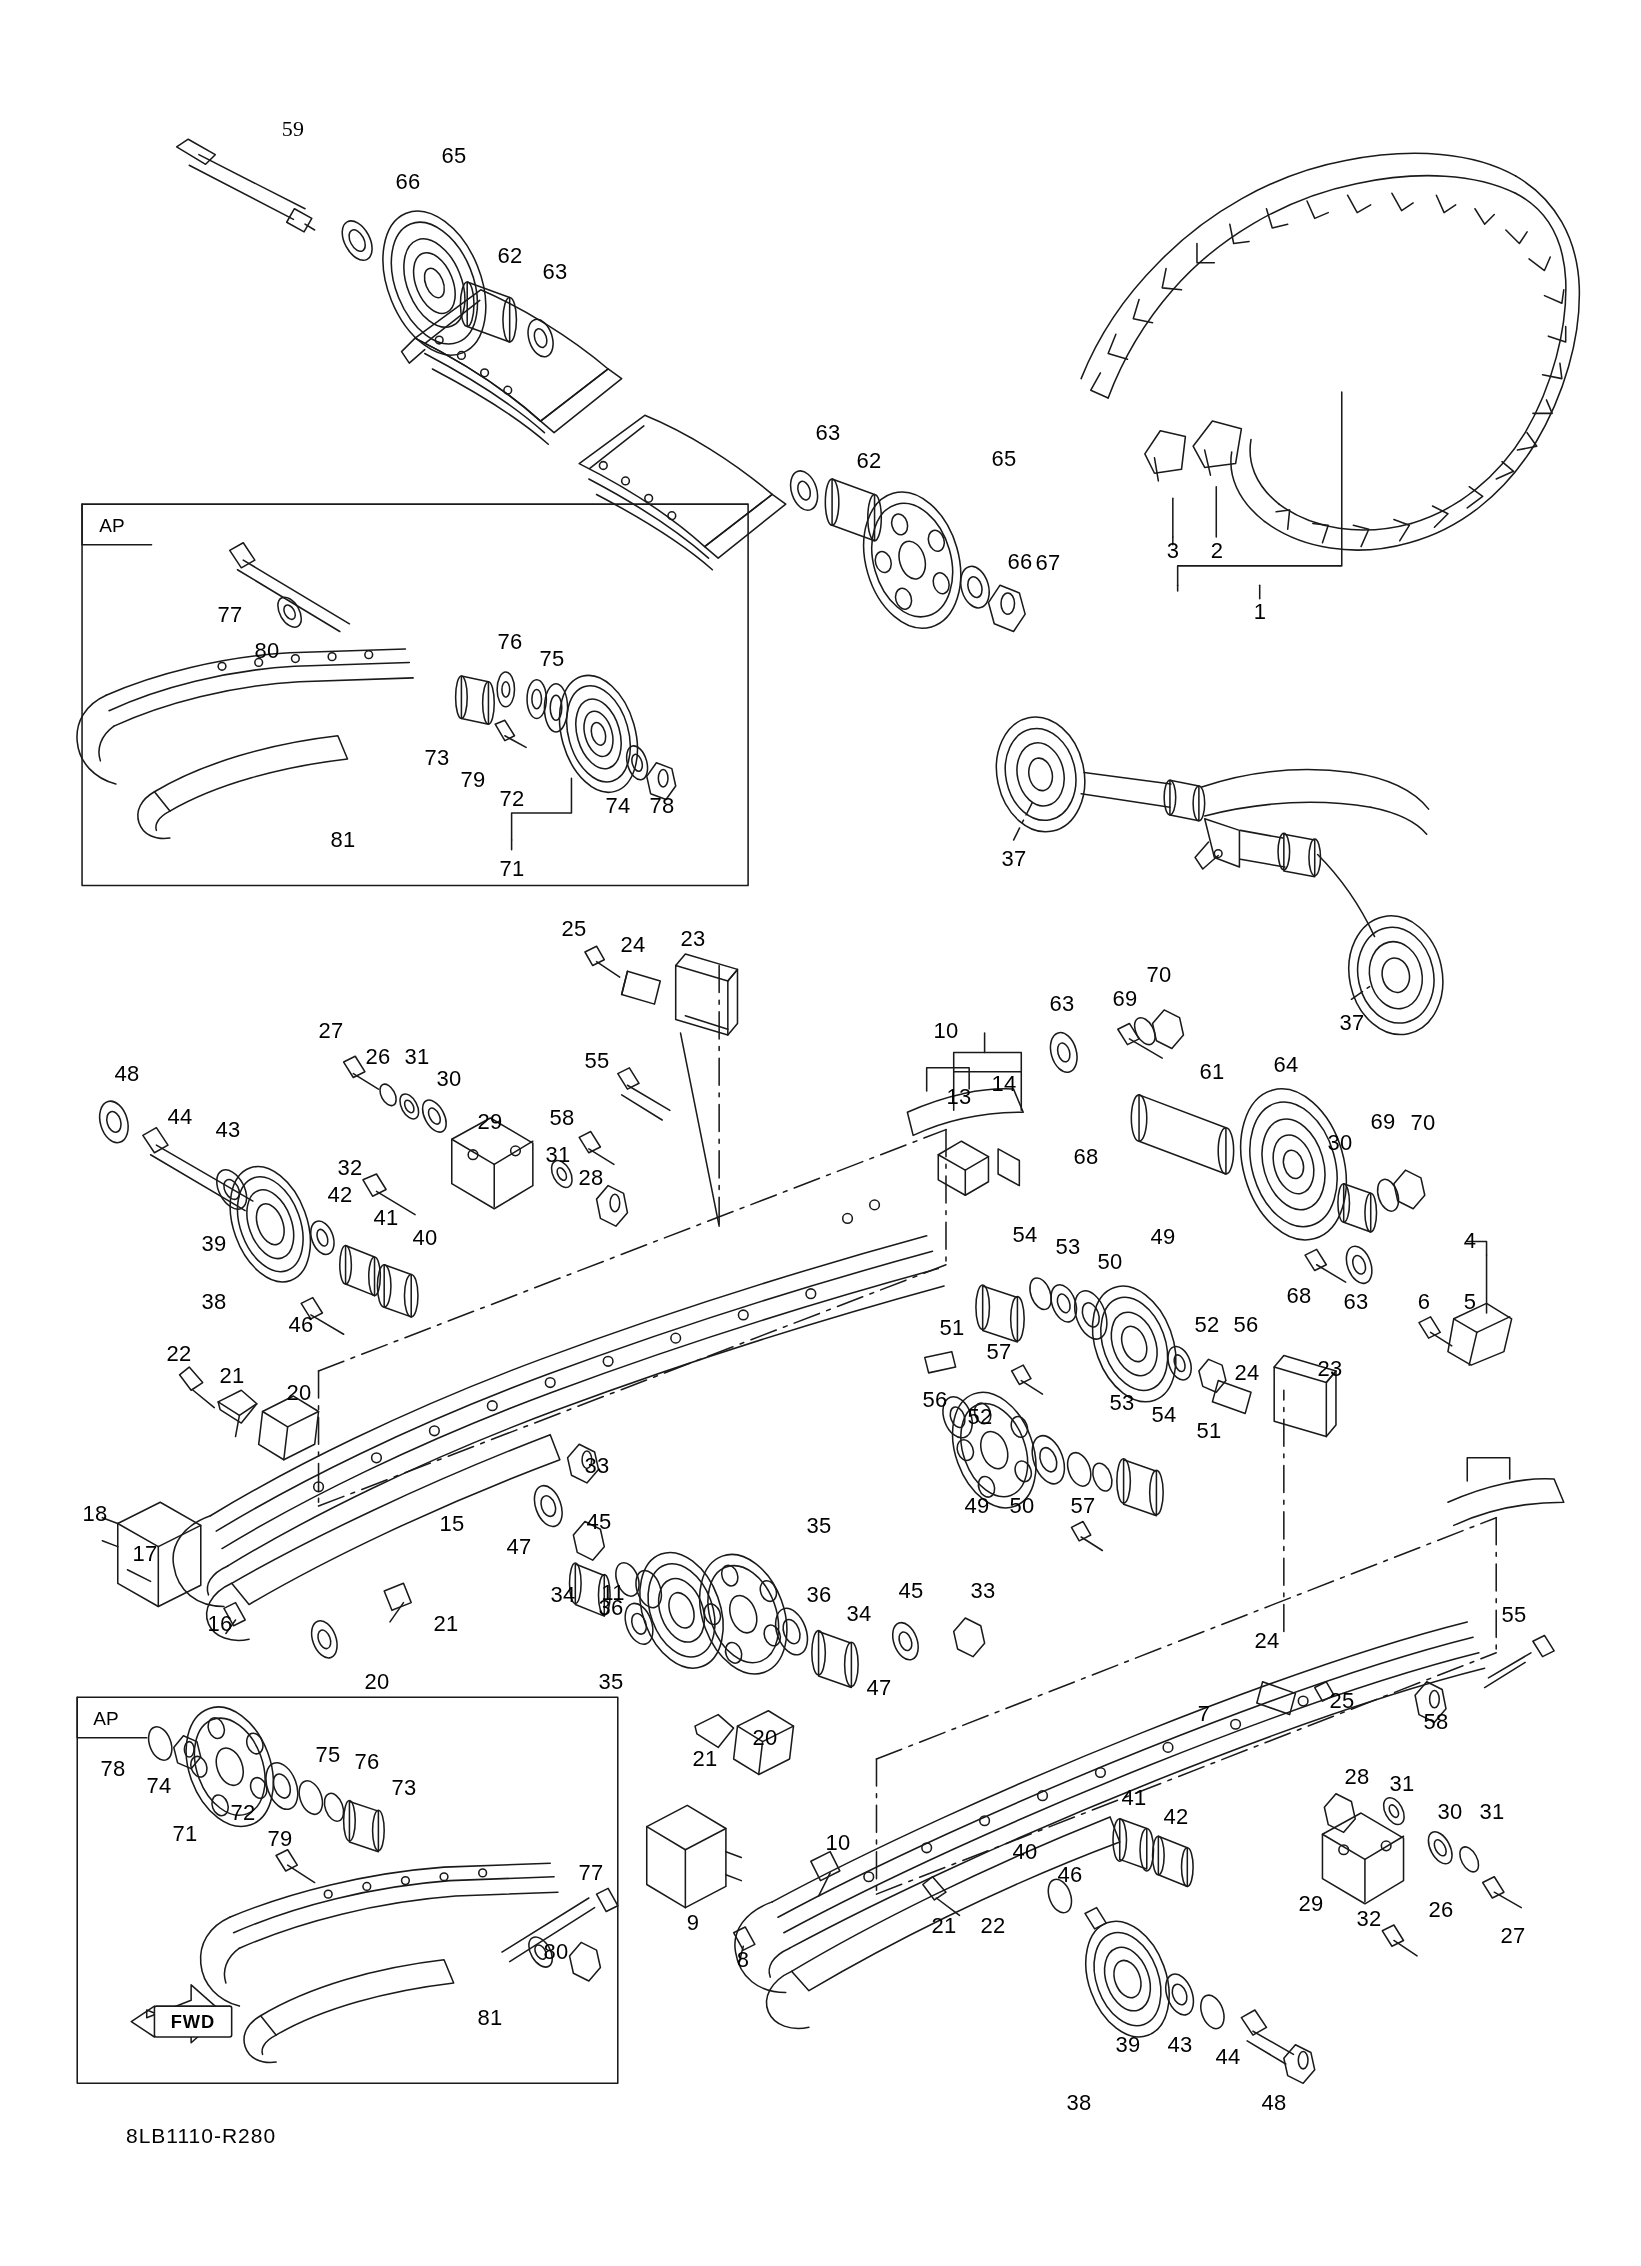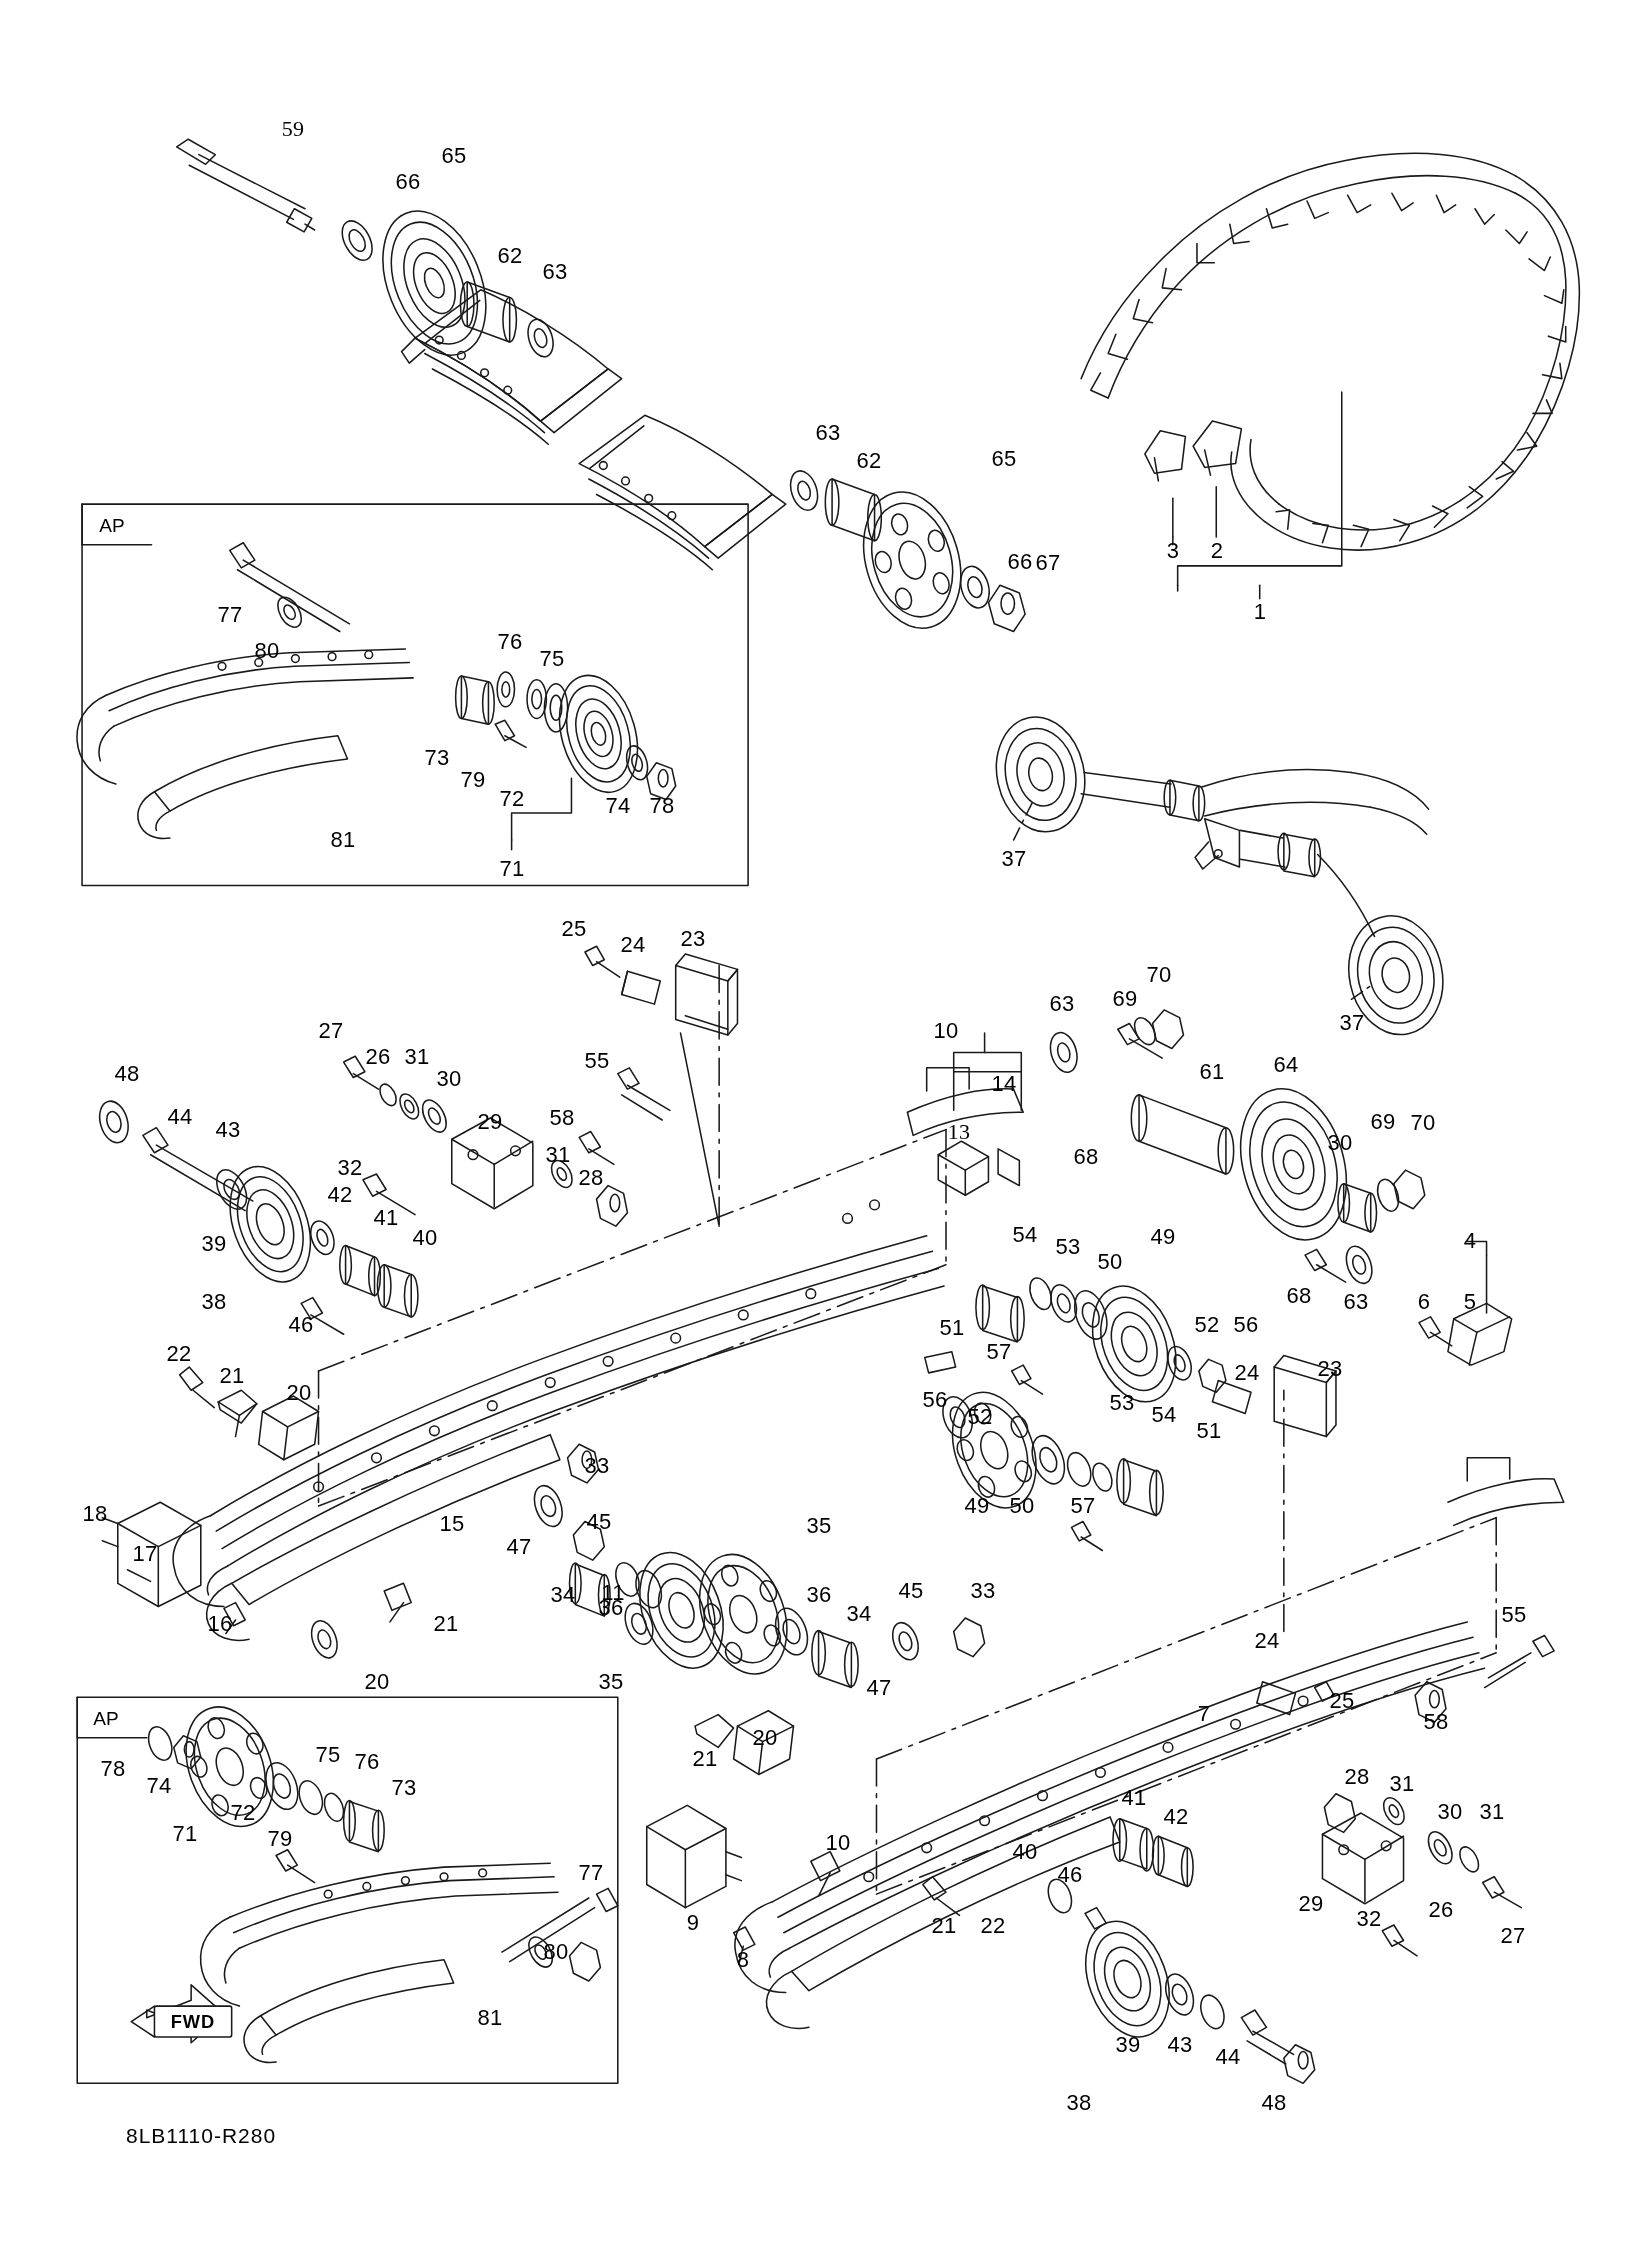--- a/index.html
+++ b/index.html
@@ -676,21 +676,21 @@
       <div class="callout" style="left: 127px; top: 1074px;">48</div>
       <div class="callout" style="left: 180px; top: 1117px;">44</div>
       <div class="callout" style="left: 228px; top: 1130px;">43</div>
       <div class="callout" style="left: 214px; top: 1244px;">39</div>
       <div class="callout" style="left: 214px; top: 1302px;">38</div>
       <div class="callout" style="left: 340px; top: 1195px;">42</div>
       <div class="callout" style="left: 386px; top: 1218px;">41</div>
       <div class="callout" style="left: 425px; top: 1238px;">40</div>
       <div class="callout" style="left: 301px; top: 1325px;">46</div>
       <div class="callout" style="left: 946px; top: 1031px;">10</div>
-      <div class="callout" style="left: 959px; top: 1132px; font-family: Liberation Serif, serif;">13</div>
+      <div class="callout" style="left: 959px; top: 1097px;">13</div>
       <div class="callout" style="left: 1004px; top: 1084px;">14</div>
       <div class="callout" style="left: 1062px; top: 1004px;">63</div>
       <div class="callout" style="left: 1125px; top: 999px;">69</div>
       <div class="callout" style="left: 1159px; top: 975px;">70</div>
       <div class="callout" style="left: 1086px; top: 1157px;">68</div>
       <div class="callout" style="left: 1212px; top: 1072px;">61</div>
       <div class="callout" style="left: 1286px; top: 1065px;">64</div>
       <div class="callout" style="left: 1340px; top: 1143px;">30</div>
       <div class="callout" style="left: 1383px; top: 1122px;">69</div>
       <div class="callout" style="left: 1423px; top: 1123px;">70</div>

